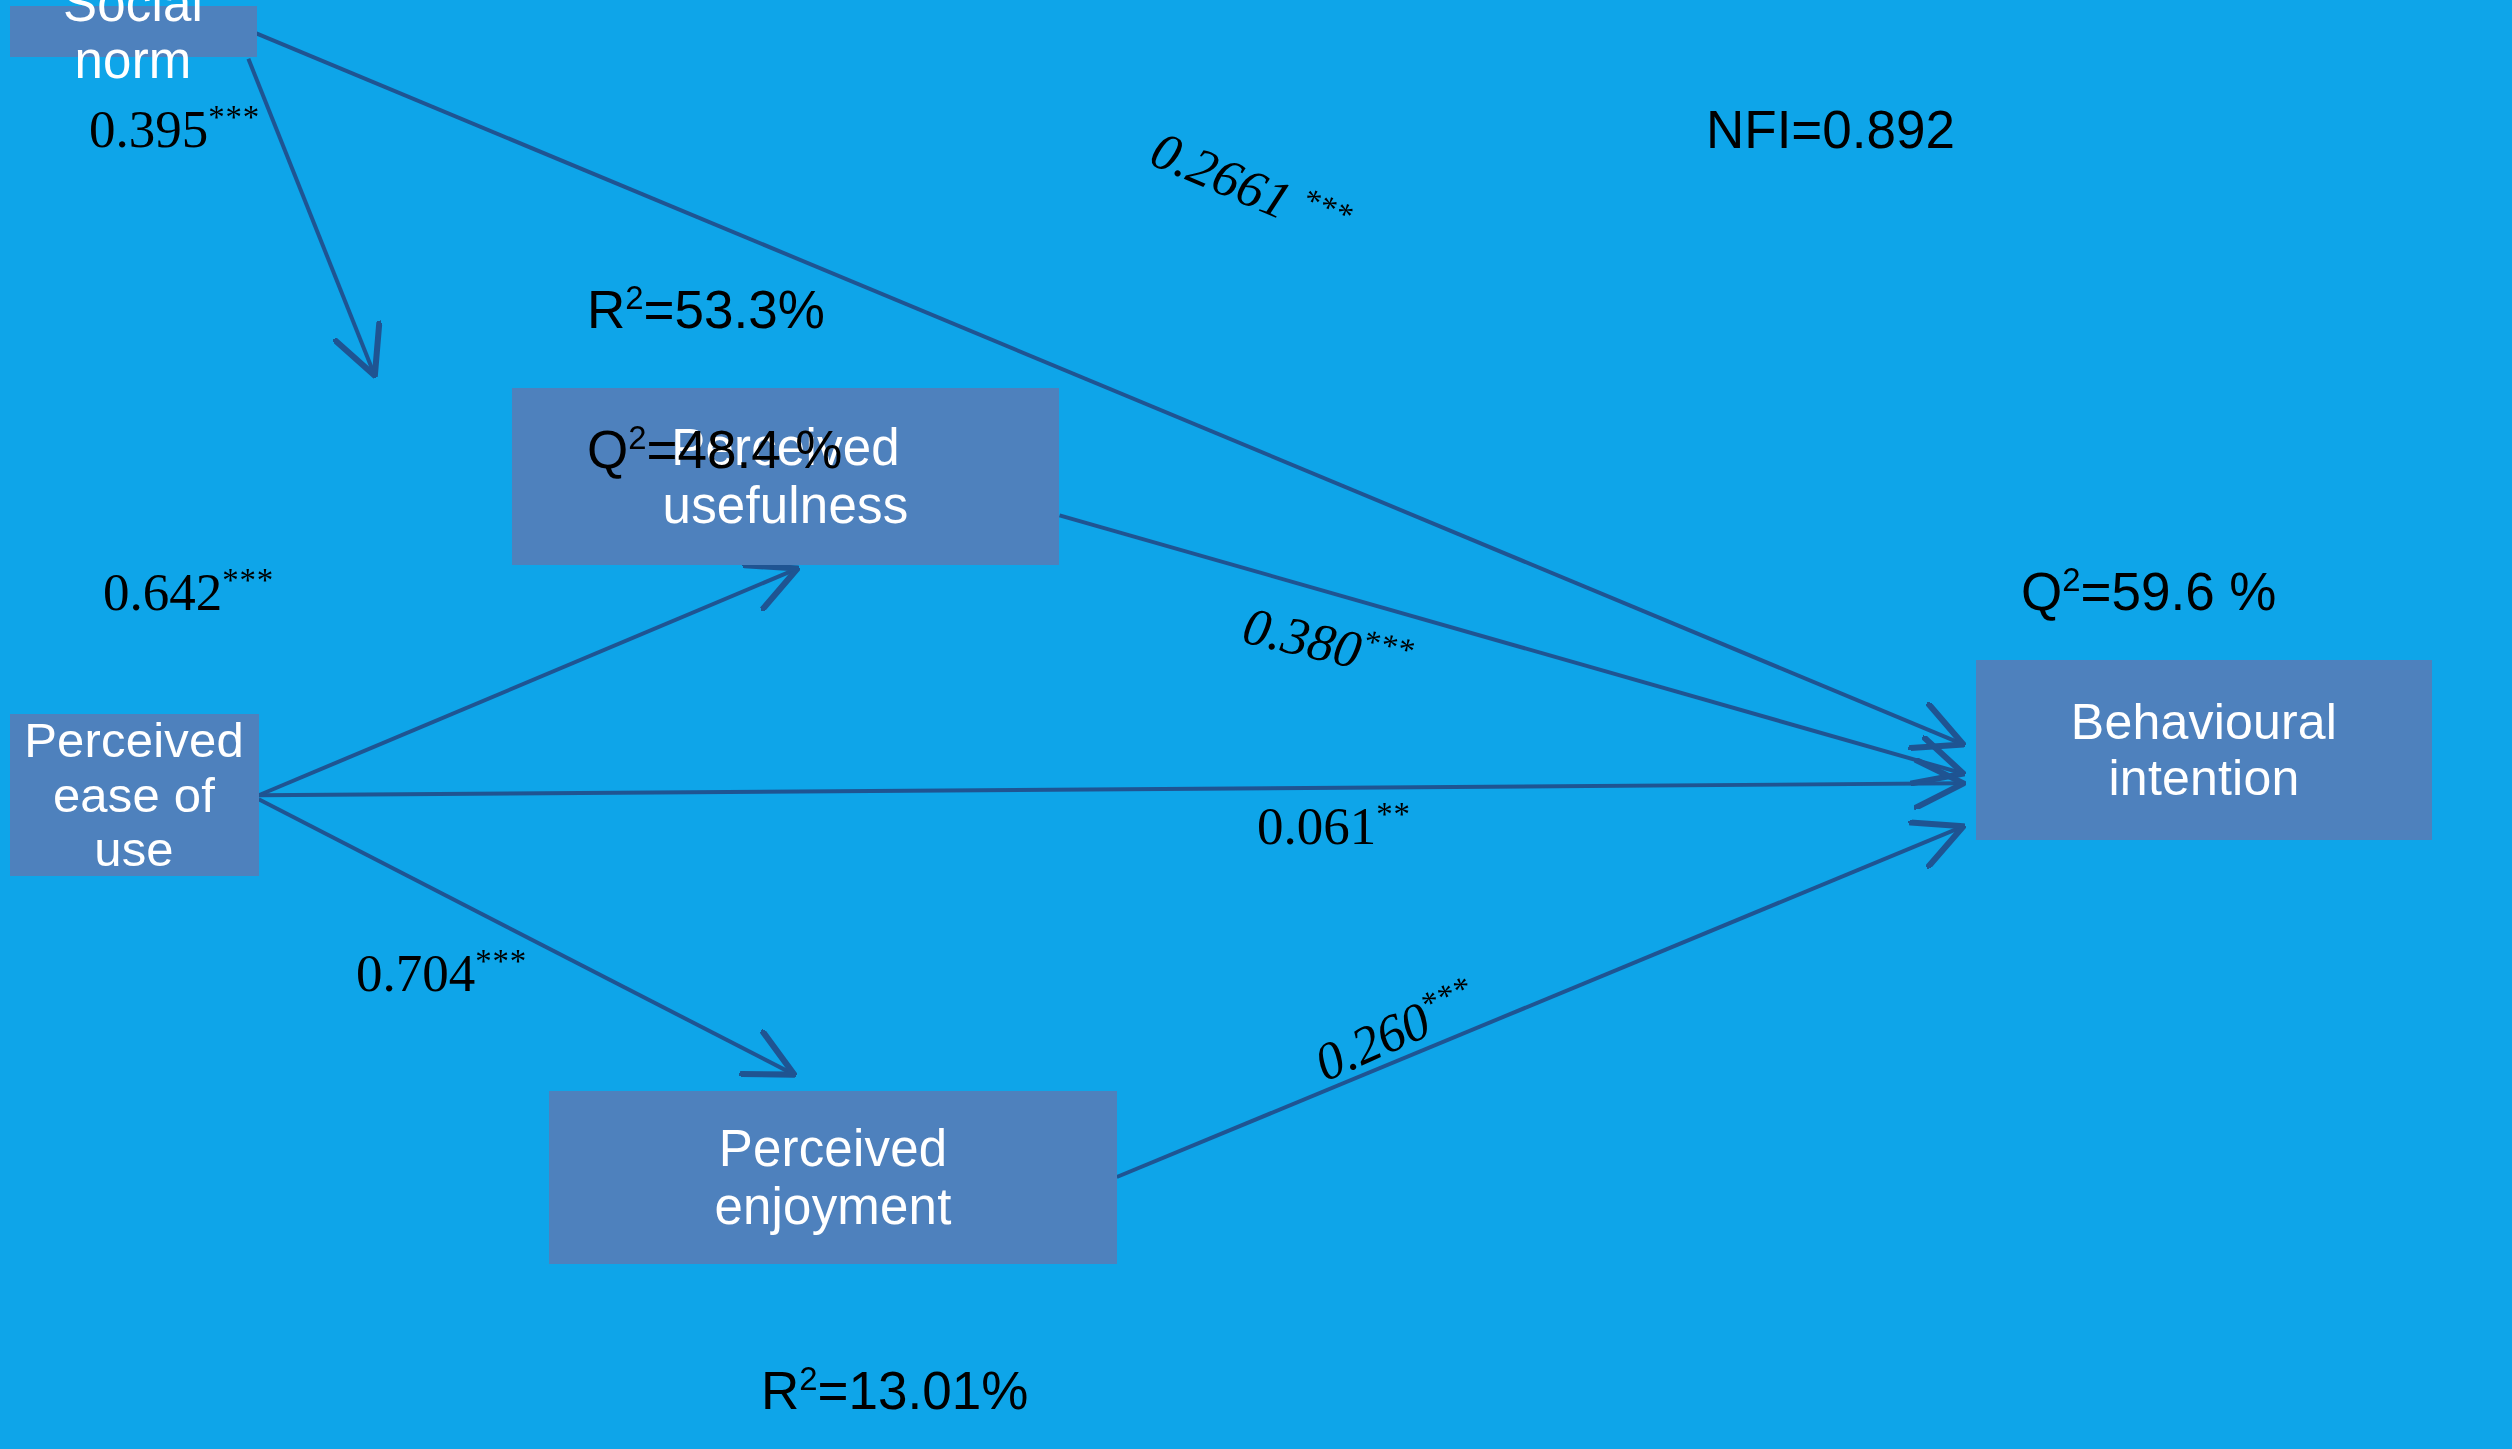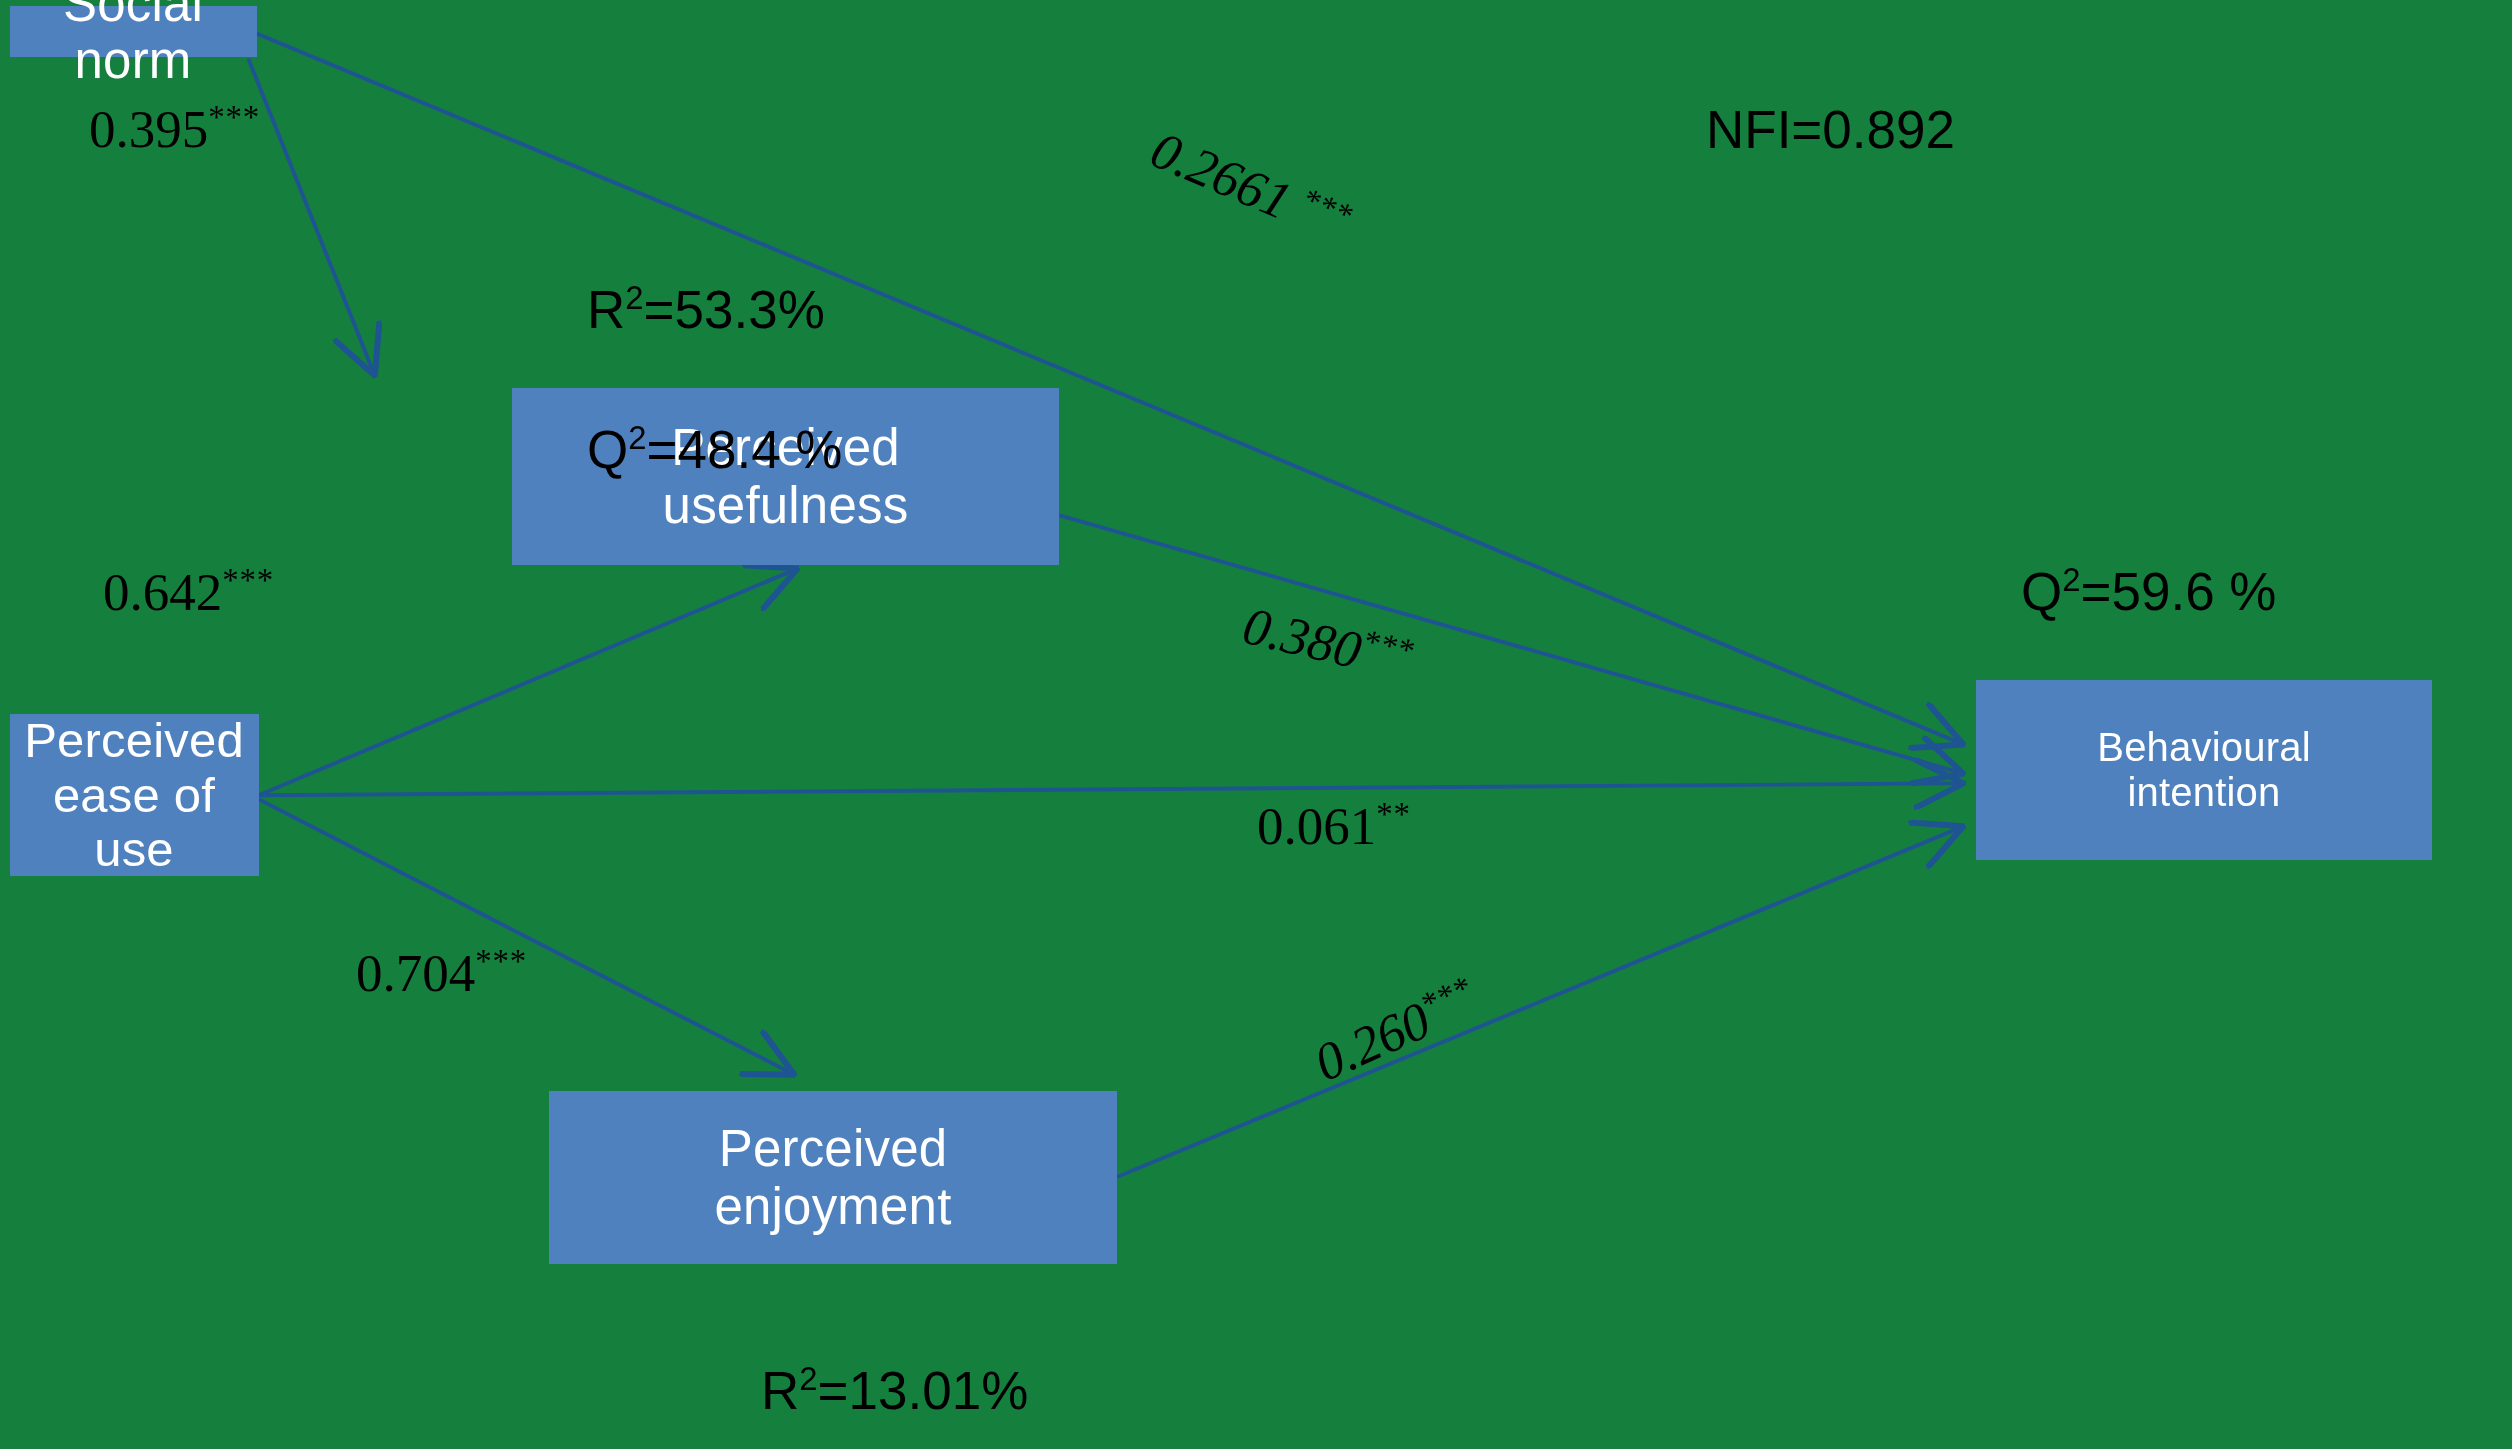--- a/index.html
+++ b/index.html
@@ -5,21 +5,21 @@
 <style>
   html, body {
     margin: 0;
     padding: 0;
     background: #ffffff;
   }
   #canvas {
     position: relative;
     width: 2512px;
     height: 1449px;
-    background: #15803d;
+    background: #0ea5e9;
     overflow: hidden;
     font-family: "Liberation Sans", sans-serif;
   }
   #edges {
     position: absolute;
     left: 0;
     top: 0;
     width: 2512px;
     height: 1449px;
   }
@@ -113,21 +113,21 @@
   <div class="node" style="left:9.5px; top:714px; width:249px; height:162px; font-size:49px;">
     <span class="node-label">Perceived
 ease of use</span>
   </div>
 
   <div class="node" style="left:549px; top:1091px; width:568px; height:173px; font-size:51px;">
     <span class="node-label">Perceived
 enjoyment</span>
   </div>
 
-  <div class="node" style="left:1976px; top:680px; width:456px; height:180px; font-size:40px;">
+  <div class="node" style="left:1976px; top:660px; width:456px; height:180px; font-size:50px;">
     <span class="node-label">Behavioural
 intention</span>
   </div>
 
   <div class="pathlabel" style="left:89px; top:99px; font-size:53px;">
     <span>0.395</span><sup>***</sup>
   </div>
 
   <div class="pathlabel" style="left:1166px; top:119px; font-size:53px; font-style:italic;
               transform:rotate(23deg); transform-origin:left top;">

